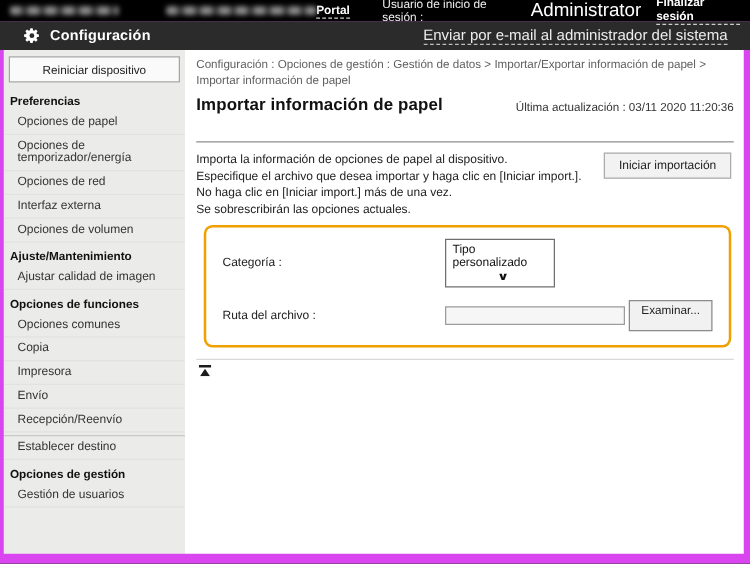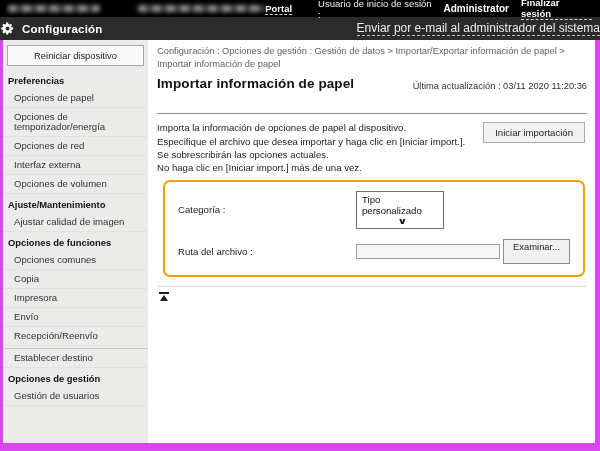--- a/index.html
+++ b/index.html
@@ -9,25 +9,25 @@
 
   
   .topbar { height:17px; background:#000; display:flex; align-items:center; padding:0 8px; color:#fff; }
   .redacted { height:7px; border-radius:2px; filter:blur(2px);
               background:repeating-linear-gradient(90deg,#8a8a8a 0 9px,#3a3a3a 9px 14px); }
   .redacted.r1 { width:92px; }
   .redacted.r2 { width:128px; margin-left:38px; }
   .topbar .spacer { flex:1; }
   .tlink { font-size:9.5px; font-weight:bold; color:#fff; border-bottom:1px dashed #cfcfcf; cursor:pointer; }
   .tlabel { font-size:9.5px; color:#efefef; margin-left:26px; }
-  .tuser { font-size:10px; font-weight:bold; margin-left:7px; }
+  .tuser { font-size:15px; font-weight:normal; margin-left:7px; }
   .tlogout { margin-left:12px; }
 
   
-  .appbar { height:23px; background:#2b2b2b; display:flex; align-items:center; padding:0 0; color:#fff; }
+  .appbar { height:23px; background:#2b2b2b; display:flex; align-items:center; padding:0 18px; color:#fff; }
   .gear { width:15px; height:15px; margin-right:7px; flex:0 0 auto; }
   .apptitle { font-size:11.5px; font-weight:bold; letter-spacing:.2px; }
   .maillink { margin-left:auto; font-size:12px; color:#ededed; border-bottom:1px dashed #bdbdbd; cursor:pointer; }
 
   
   .bodyrow { display:flex; height:403px; margin:0 5px 0 3px; }
 
   .sidebar { width:145px; background:#ebebe9; overflow:hidden; flex:0 0 auto; padding-top:5px; }
   .side-btn { display:block; width:137px; margin:0 auto 4px auto; background:#fafafa;
               border:1px solid #a6a6a6; font-size:9.4px; color:#222; padding:4px 2px;
@@ -123,22 +123,22 @@
 
       <div class="titlerow">
         <span class="pagetitle">Importar información de papel</span>
         <span class="lastupd">Última actualización : 03/11 2020 11:20:36</span>
       </div>
 
       <div class="descrow">
         <div class="desc">
           <div>Importa la información de opciones de papel al dispositivo.</div>
           <div>Especifique el archivo que desea importar y haga clic en [Iniciar import.].</div>
+          <div>No haga clic en [Iniciar import.] más de una vez.</div>
           <div>Se sobrescribirán las opciones actuales.</div>
-          <div>No haga clic en [Iniciar import.] más de una vez.</div>
         </div>
         <button class="start-btn">Iniciar importación</button>
       </div>
 
       <div class="obox">
         <div class="frow">
           <span class="flabel">Categoría :</span>
           <div class="select">
             <span>Tipo personalizado</span>
             <span class="chev">∨</span>

